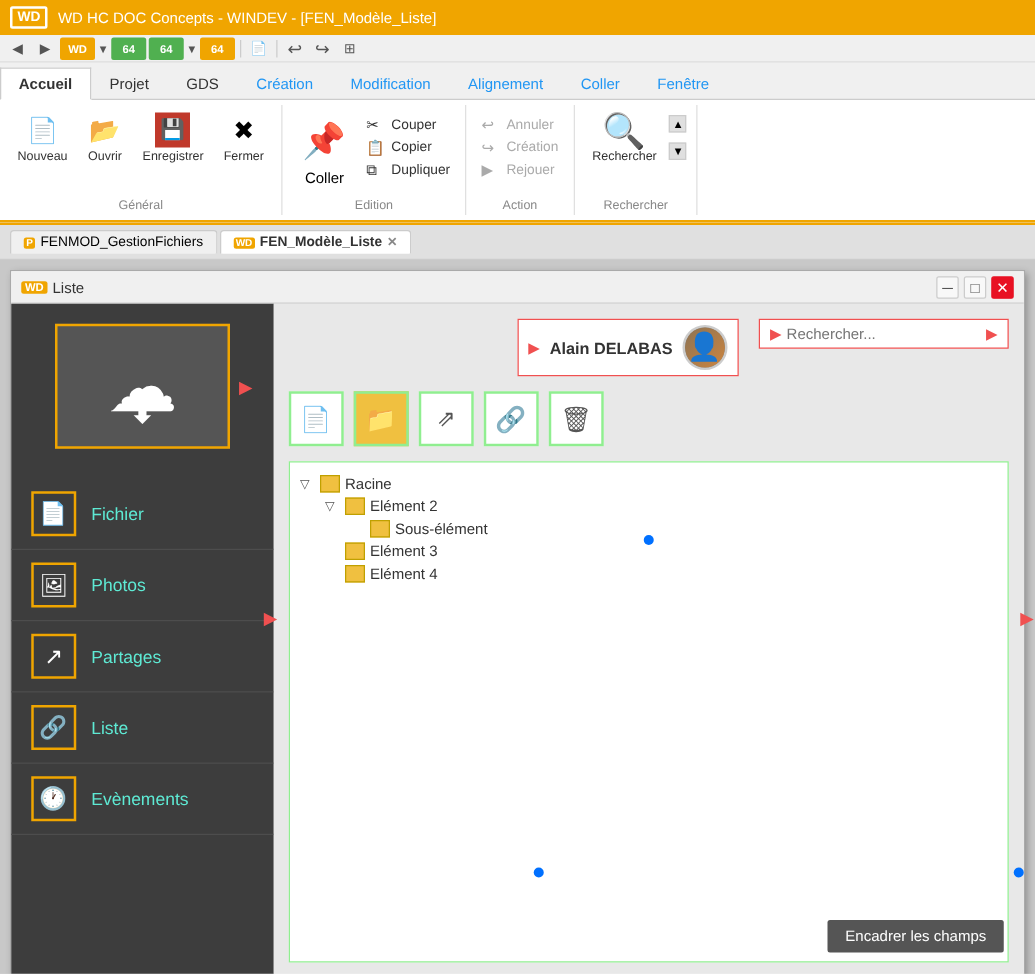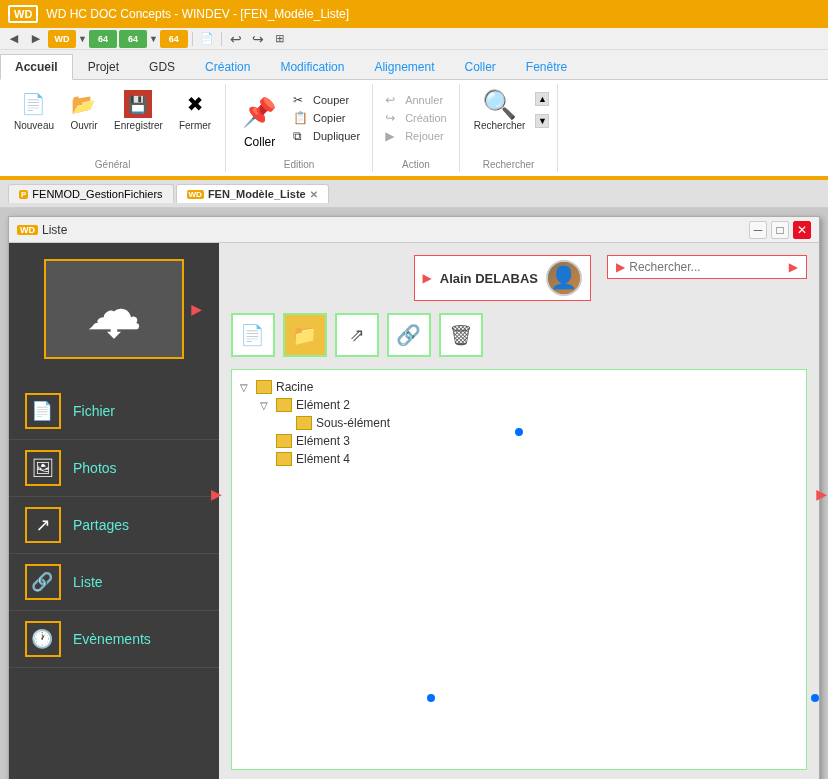--- a/index.html
+++ b/index.html
@@ -731,20 +731,21 @@
             </div>
 
             <div class="tree-node">
               <span class="tree-toggle"></span>
               <div class="tree-icon"></div>
               <span class="tree-label">Elément 4</span>
             </div>
           </div>
         </div>
 
+        <div class="encadrer-btn">Encadrer les champs</div>
 
         <div style="position:absolute;bottom:80px;left:208px;width:8px;height:8px;background:#0070ff;border-radius:50%;"></div>
         <div style="position:absolute;top:185px;left:50%;width:8px;height:8px;background:#0070ff;border-radius:50%;transform:translateX(-50%);"></div>
         <div style="position:absolute;bottom:80px;right:0;width:8px;height:8px;background:#0070ff;border-radius:50%;"></div>
       </div>
     </div>
   </div>
 </div>
 
 </body></html>

